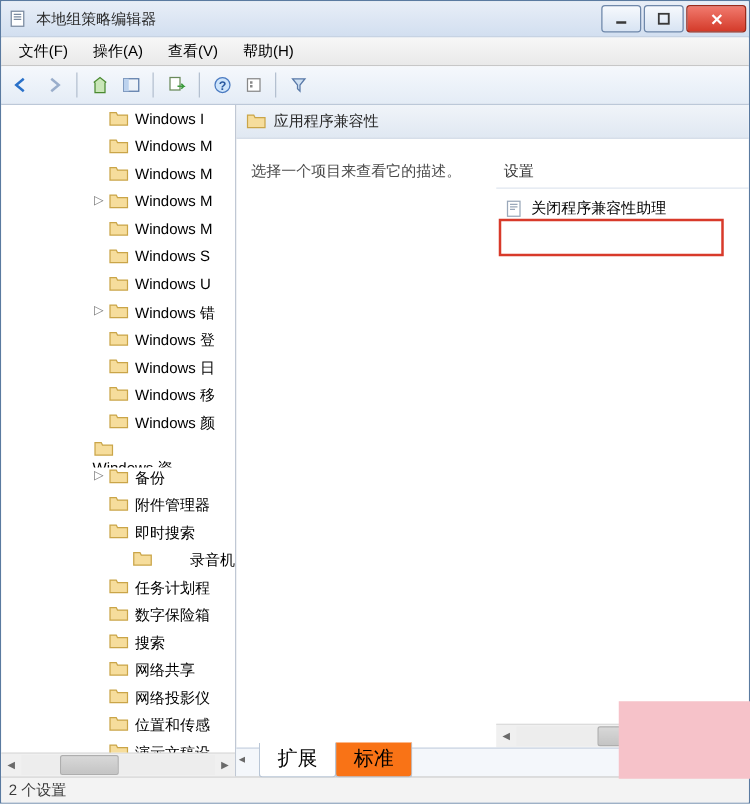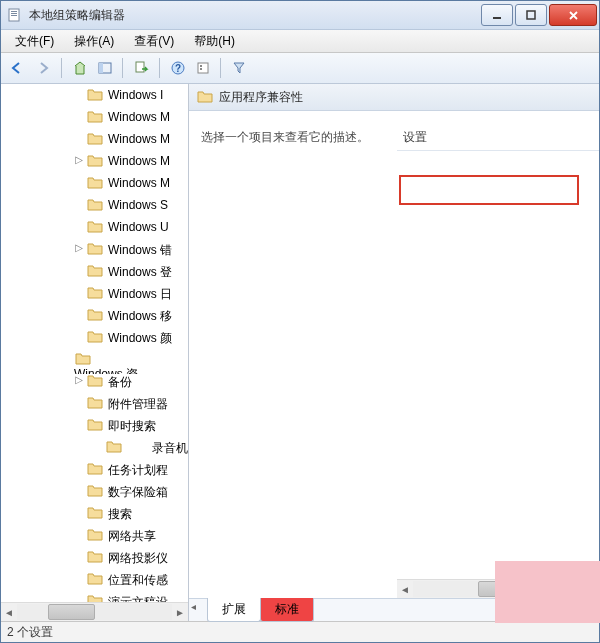--- a/index.html
+++ b/index.html
@@ -31,22 +31,22 @@
 .content-header{height:26px;background:linear-gradient(#f0f4f9,#e0e8f2);border-bottom:1px solid #c9d4e2;display:flex;align-items:center;padding:0 8px;font-size:12px;color:#2a2a2a}
 .content-main{flex:1;display:flex;min-height:0;position:relative}
 .desc-col{width:185px;padding:18px 10px 6px 12px;color:#4a4a4a;border-right:1px dotted transparent}
 .settings-col{flex:1;display:flex;flex-direction:column;min-width:0}
 .settings-head{padding:18px 6px 4px 6px;color:#3a3a3a;border-bottom:1px solid #dfe6ef}
 .settings-list{flex:1;padding:4px 0 0 0;position:relative}
 .setting-item{display:flex;align-items:center;height:23px;padding:0 6px;white-space:nowrap}
 .setting-item .sicon{width:16px;height:16px;margin-right:6px;display:inline-flex;align-items:center;justify-content:center}
 .highlight-box{position:absolute;border:2px solid #d83a2a;pointer-events:none}
 .tabs-row{height:22px;border-top:1px solid #c9d4e2;display:flex;align-items:flex-end;background:#f4f7fb;padding-left:18px;position:relative}
-.tab{border:1px solid #b9c6d6;border-top:none;background:#fff;padding:3px 14px;margin-right:-1px;font-size:12px;border-bottom-left-radius:3px;border-bottom-right-radius:3px;position:relative;top:1px}
-.tab.inactive{background:#ef4444}
+.tab{border:1px solid #b9c6d6;border-top:none;background:#fff;padding:3px 14px;margin-right:-1px;font-size:16px;border-bottom-left-radius:3px;border-bottom-right-radius:3px;position:relative;top:1px}
+.tab.inactive{background:#f97316}
 .tabs-row .lead{position:absolute;left:2px;top:2px;font-size:10px;color:#6a6a6a}
 .content-hscroll{height:18px;background:#f0f0f0;border-top:1px solid #dcdcdc;display:flex;align-items:center;position:relative}
 .content-hscroll .arr{width:16px;height:16px;display:flex;align-items:center;justify-content:center;color:#6a6a6a;font-size:10px}
 .content-hscroll .track{flex:1;height:16px;background:#ededed;position:relative}
 .content-hscroll .thumb{position:absolute;left:38%;width:14%;height:100%;background:linear-gradient(#d8d8d8,#c4c4c4);border:1px solid #aeaeae;border-radius:2px;box-sizing:border-box}
 .status{height:20px;border-top:1px solid #c7c7c7;background:#f3f3f3;display:flex;align-items:center;padding:0 6px;color:#3a3a3a}
 .pink-overlay{position:absolute;right:0;bottom:20px;width:105px;height:62px;background:#f6c2c9;pointer-events:none}
 svg{display:block}
 </style>
 </head>
@@ -385,20 +385,31 @@
       </div>
 
       <div class="content-main">
         <div class="desc-col">
           <span>选择一个项目来查看它的描述。</span>
         </div>
         <div class="settings-col">
           <div class="settings-head">设置</div>
           <div class="settings-list" id="settings-list">
             <div class="highlight-box" style="top:24px;left:2px;width:176px;height:26px"></div>
+              <div class="setting-item">
+                <span class="sicon">
+                  <svg width="14" height="14" viewBox="0 0 14 14">
+                    <rect x="2" y="1" width="10" height="12" fill="#fff" stroke="#9aa8ba"></rect>
+                    <rect x="4" y="3" width="6" height="1" fill="#9aa8ba"></rect>
+                    <rect x="4" y="5" width="6" height="1" fill="#9aa8ba"></rect>
+                    <rect x="4" y="7" width="4" height="1" fill="#9aa8ba"></rect>
+                  </svg>
+                </span>
+                <span>关闭程序兼容性助理</span>
+              </div>
             </div>
           <div class="content-hscroll">
             <span class="arr">◄</span>
             <div class="track">
                 <div class="thumb"></div>
               </div>
             <span class="arr">►</span>
           </div>
         </div>
       </div>

